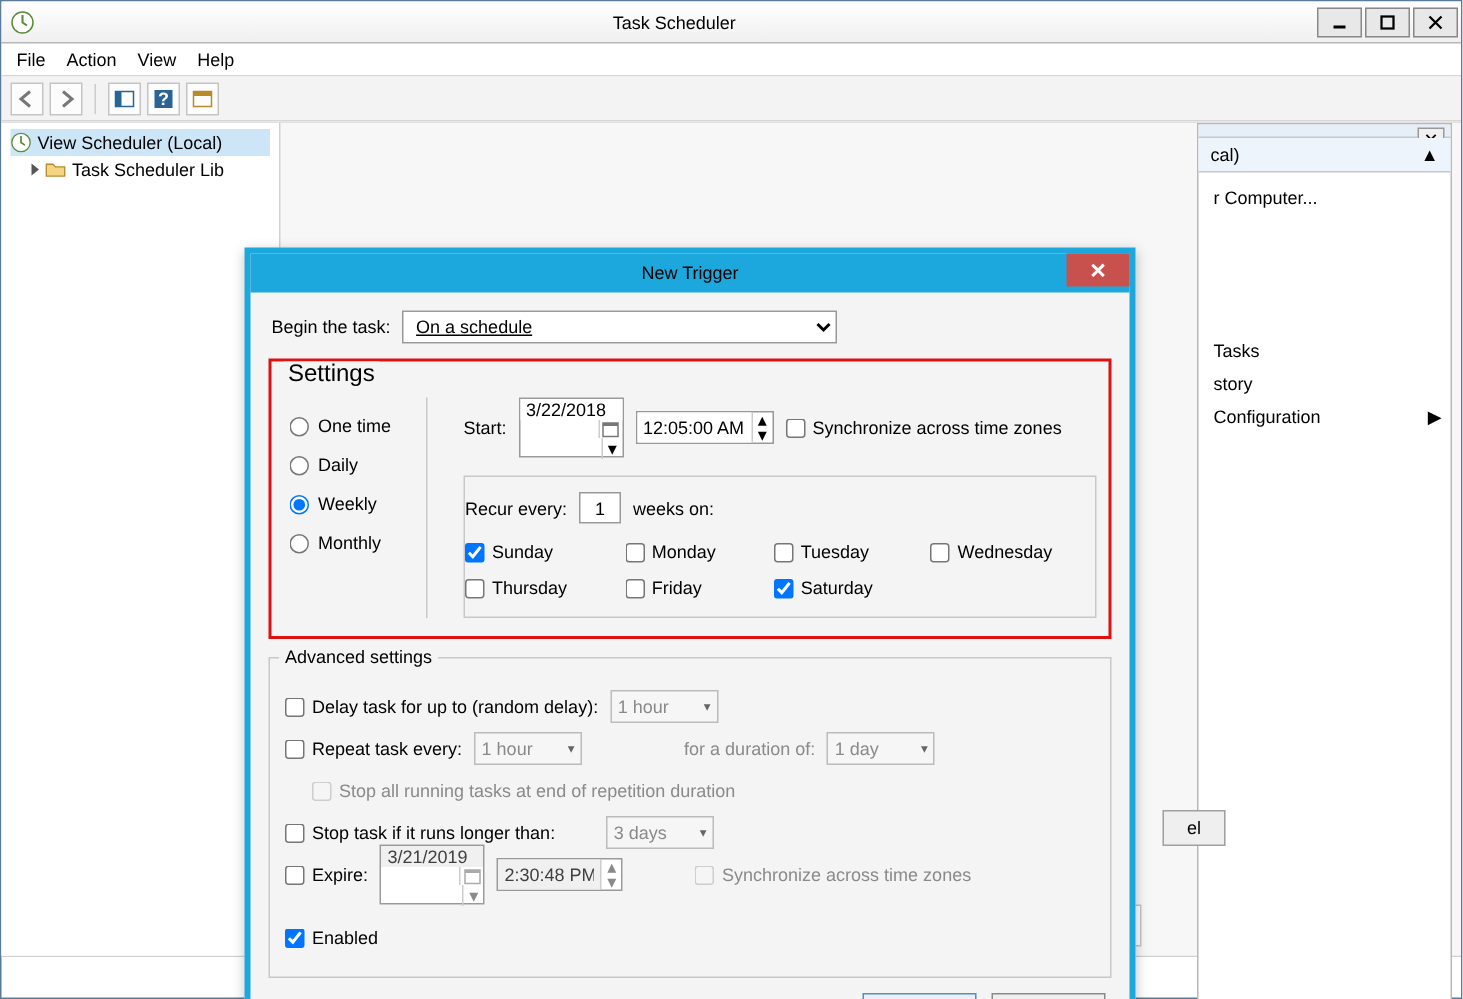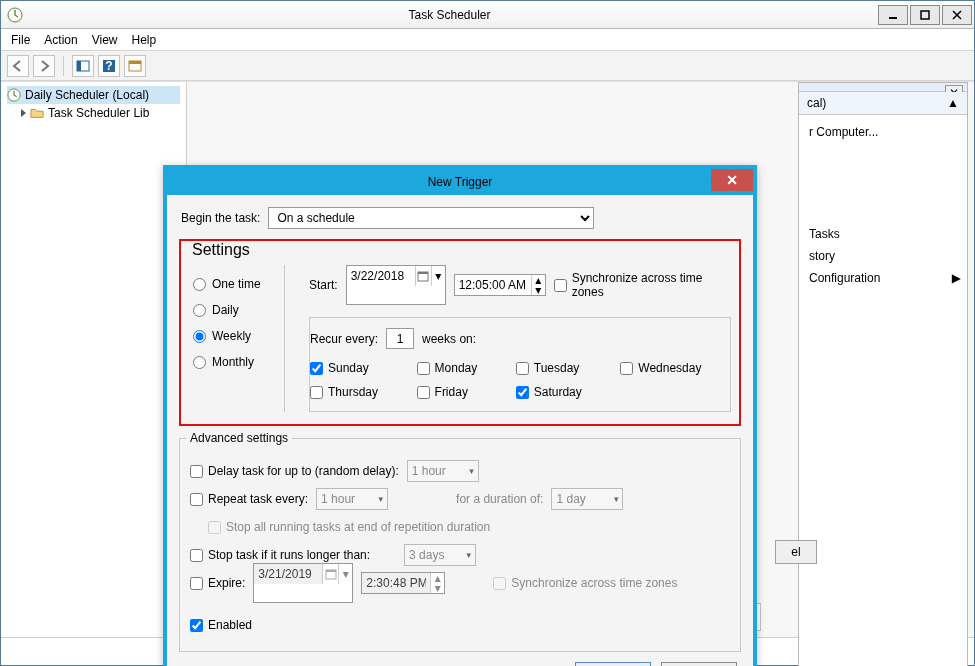--- a/index.html
+++ b/index.html
@@ -47,21 +47,21 @@
 select.std, input.std { border:1px solid #999; background:#fff; padding:2px 4px; height:21px; }
 select.std { height:22px; }
 
 .settings-box { border:2px solid #d11; padding: 2px 8px 8px 8px; position:relative; }
 .group-label { position:relative; top:-2px; background:#f4f4f4; padding: 0 3px; font-size:16px; }
 .settings-inner { display:flex; gap:14px; padding:4px 0 4px 4px; }
 .freq-col { width:92px; border-right:1px solid #c8c8c8; padding-top:6px; }
 .freq-col label { display:flex; align-items:center; gap:6px; height:26px; }
 .sched-col { flex:1; padding-left:10px; }
 .start-row { display:flex; align-items:center; gap:8px; margin-bottom:12px; }
-.dp { display:flex; align-items:flex-start; border:1px solid #999; background:#fff; height:40px; }
+.dp { display:flex; align-items:flex-end; border:1px solid #999; background:#fff; height:40px;flex-direction:column; }
 .dp input { border:none; width:68px; padding:0 4px; height:20px; }
 .dp .dp-ic { width:16px; height:20px; display:flex; align-items:center; justify-content:center; border-left:1px solid #ccc; }
 .dp .dp-dd { width:14px; height:20px; display:flex; align-items:center; justify-content:center; border-left:1px solid #ccc; }
 .tp { display:flex; align-items:center; border:1px solid #999; background:#fff; height:22px; }
 .tp input { border:none; width:76px; padding:0 4px; height:20px; }
 .spin { width:14px; display:flex; flex-direction:column; border-left:1px solid #ccc; }
 .spin div { height:10px; display:flex; align-items:center; justify-content:center; }
 .chk { display:inline-flex; align-items:center; gap:5px; }
 .days-box { border:1px solid #c8c8c8; padding:10px 12px 12px 0; }
 .days-box .recur { display:flex; align-items:center; gap:8px; margin-bottom:12px; }
@@ -154,21 +154,21 @@
       </div>
   </div>
 
   <div class="content">
     <div class="tree">
       <div class="tree-row selected">
         <svg width="14" height="14" viewBox="0 0 16 16">
             <circle cx="8" cy="8" r="7" fill="#fff" stroke="#5a8a3a"></circle>
             <path d="M8 3v5l3 2" stroke="#5a8a3a" stroke-width="1.3" fill="none"></path>
           </svg>
-        <span>Daily Scheduler (Local)</span>
+        <span>View Scheduler (Local)</span>
       </div>
       <div class="tree-row tree-sub">
         <span class="tri"></span>
         <svg width="14" height="14" viewBox="0 0 16 16">
             <path d="M1 4h5l2 2h7v7H1z" fill="#f5d482" stroke="#b88a2a"></path>
           </svg>
         <span>Task Scheduler Lib</span>
       </div>
     </div>
 
@@ -210,21 +210,21 @@
     </div>
 
     <div class="overlay">
       <div class="dlg-title">
         <span>New Trigger</span>
         <div class="dlg-close">✕</div>
       </div>
       <div class="dlg-body">
         <div class="begin-row">
           <span>Begin the task:</span>
-          <select class="std" style="width:326px;">
+          <select class="std" style="width:290px;text-decoration:underline;">
             <option>On a schedule</option>
           </select>
         </div>
 
         <div class="settings-box">
           <span class="group-label">Settings</span>
           <div class="settings-inner">
             <div class="freq-col">
               <label>
                   <input type="radio" name="f" style="">

